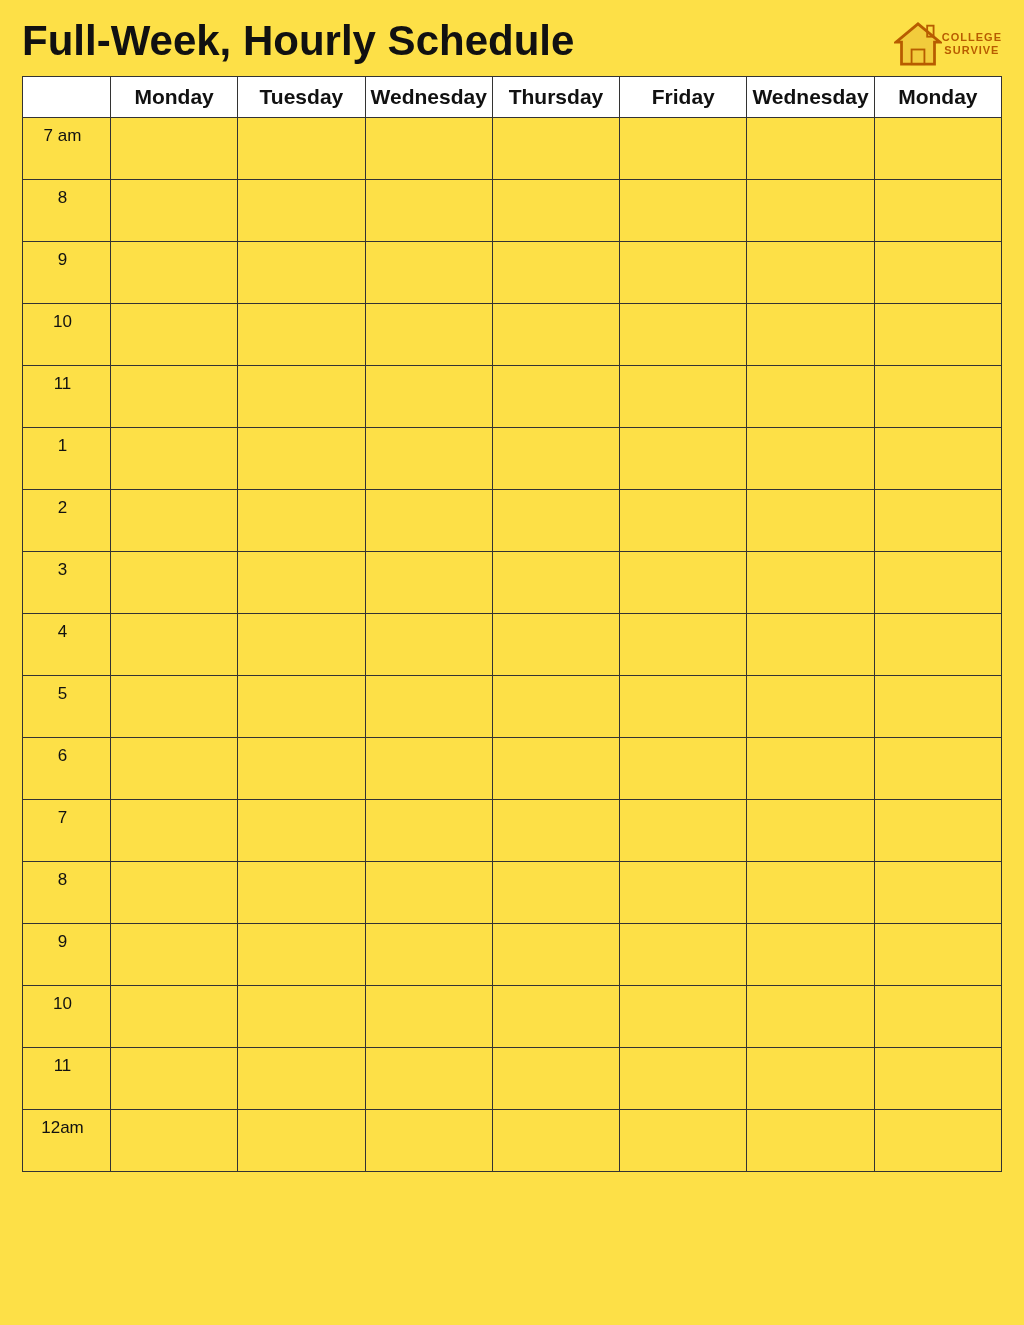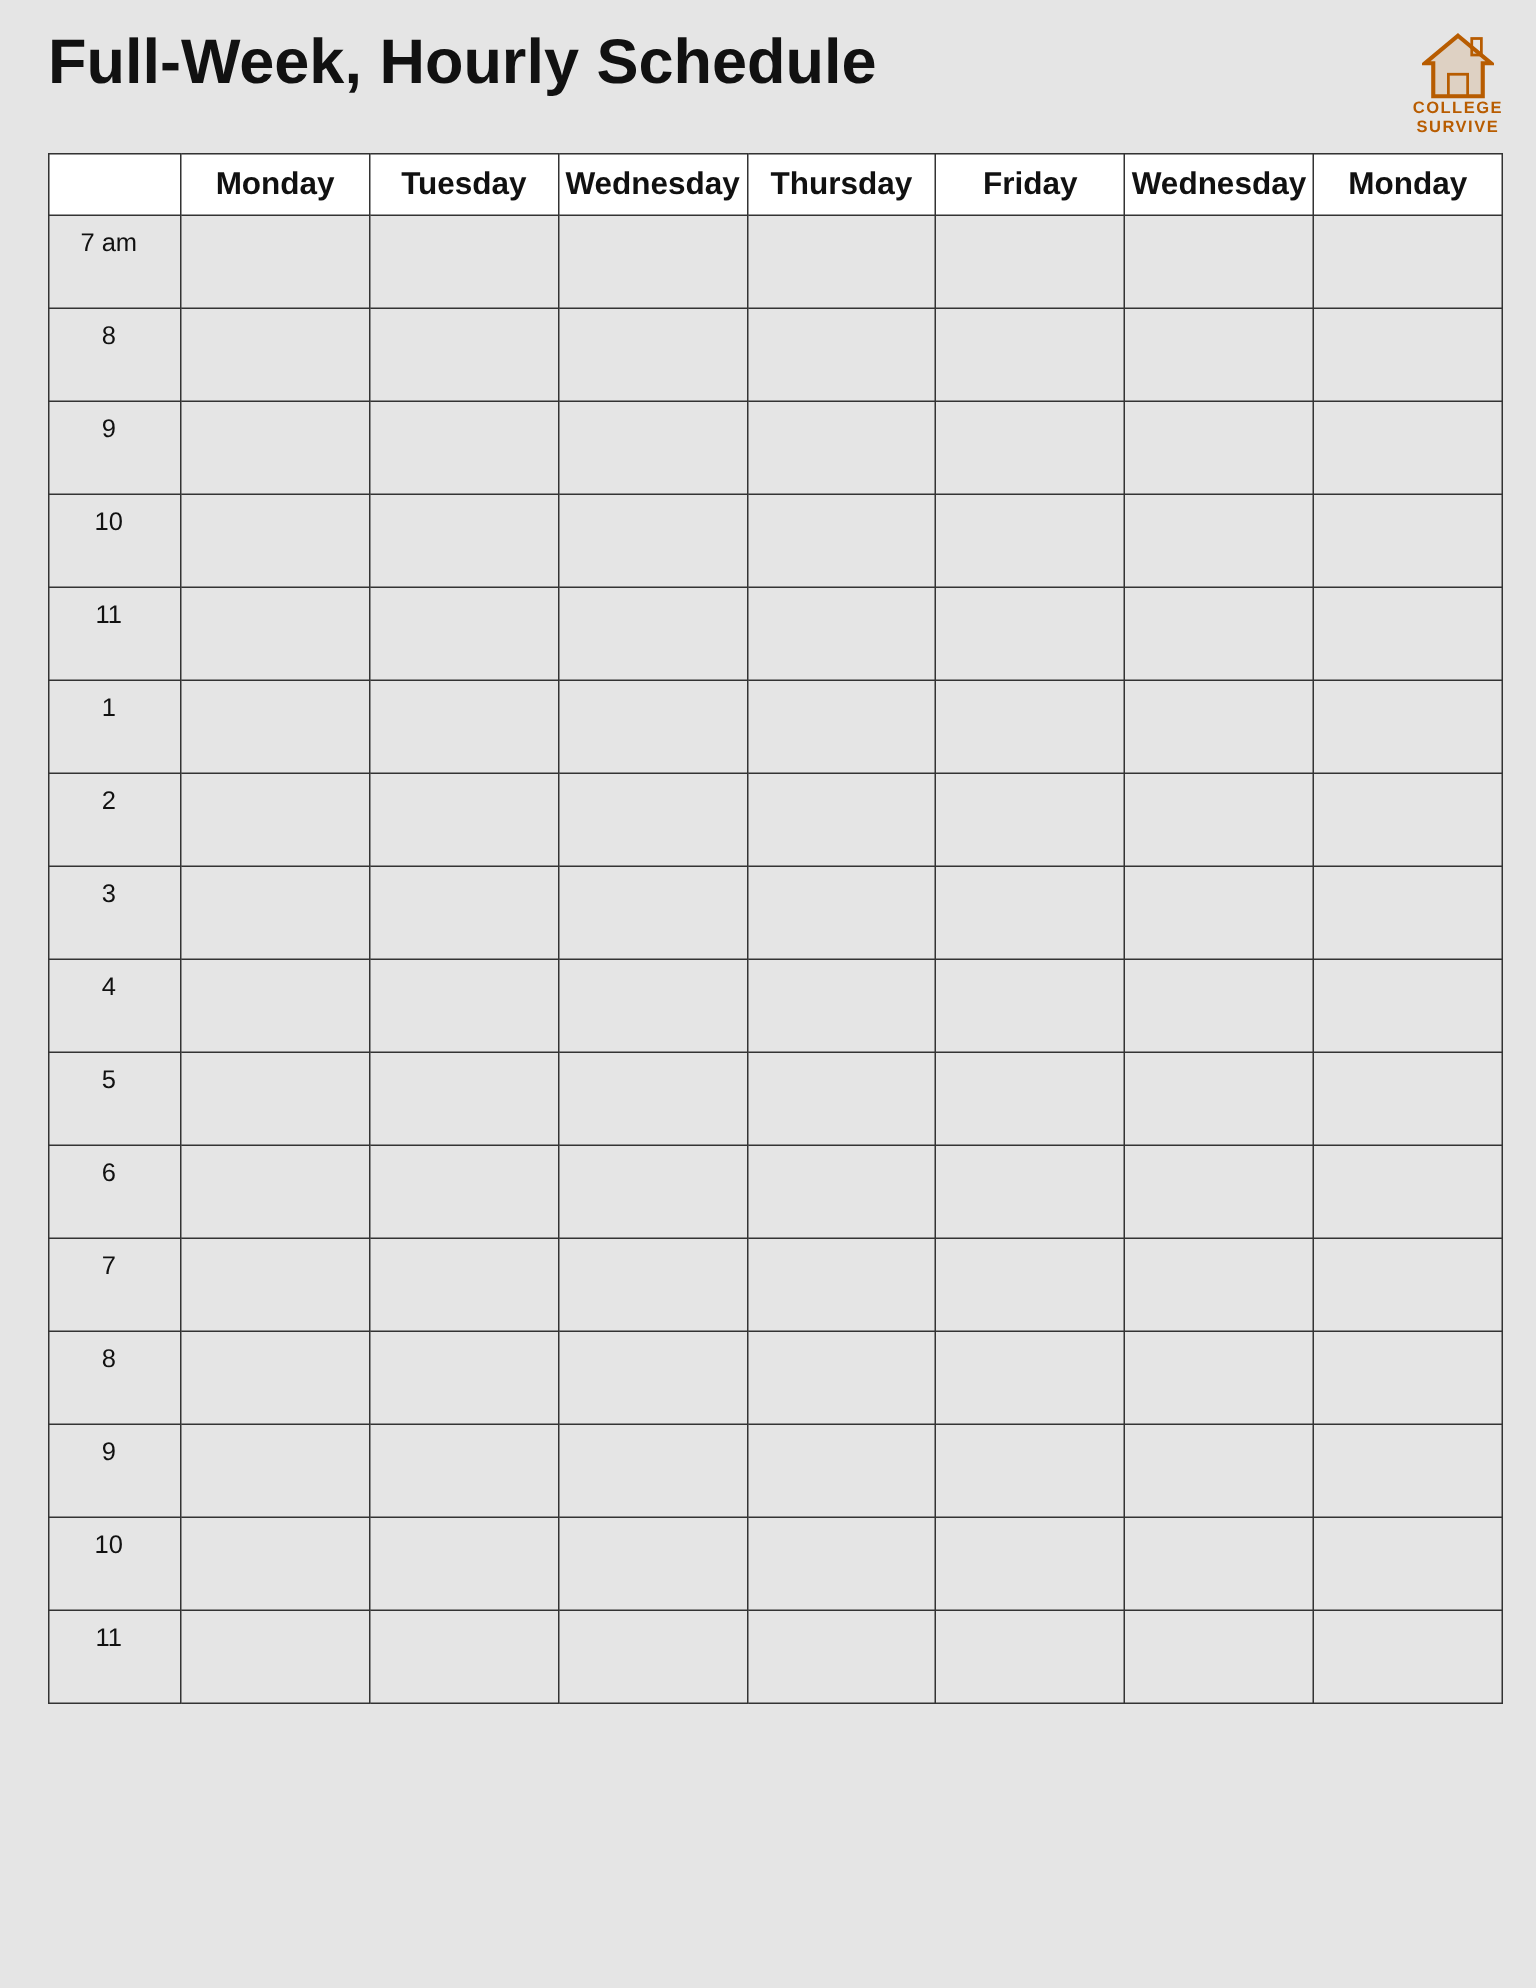--- a/index.html
+++ b/index.html
@@ -11,42 +11,42 @@
     body {
       background: #fff;
       font-family: Arial, sans-serif;
       width: 1024px;
       min-height: 1325px;
     }
 
     .page {
       width: 1024px;
       min-height: 1325px;
-      background: #e5e5e5;
-      padding: 18px 22px 18px 32px;
+      background: #fde047;
+      padding: 18px 22px 18px 22px;
     }
 
     .header {
       display: flex;
       justify-content: space-between;
       align-items: flex-start;
       margin-bottom: 10px;
     }
 
     .title {
       font-size: 42px;
       font-weight: 900;
       color: #111;
       font-family: Arial Black, Arial, sans-serif;
       line-height: 1.1;
     }
 
     .logo {
       display: flex;
-      flex-direction: column;
+      flex-direction: row;
       align-items: center;
       margin-top: 4px;
     }
 
     .logo-house {
       width: 48px;
       height: 44px;
     }
 
     .logo-text {
@@ -309,15 +309,25 @@
         <tr>
           <td class="time-cell">11</td>
           <td class="data-cell"></td>
           <td class="data-cell"></td>
           <td class="data-cell"></td>
           <td class="data-cell"></td>
           <td class="data-cell"></td>
           <td class="data-cell"></td>
           <td class="data-cell"></td>
         </tr>
+        <tr>
+          <td class="time-cell">12am</td>
+          <td class="data-cell"></td>
+          <td class="data-cell"></td>
+          <td class="data-cell"></td>
+          <td class="data-cell"></td>
+          <td class="data-cell"></td>
+          <td class="data-cell"></td>
+          <td class="data-cell"></td>
+        </tr>
       </tbody>
   </table>
 </div>
 
 </body></html>

